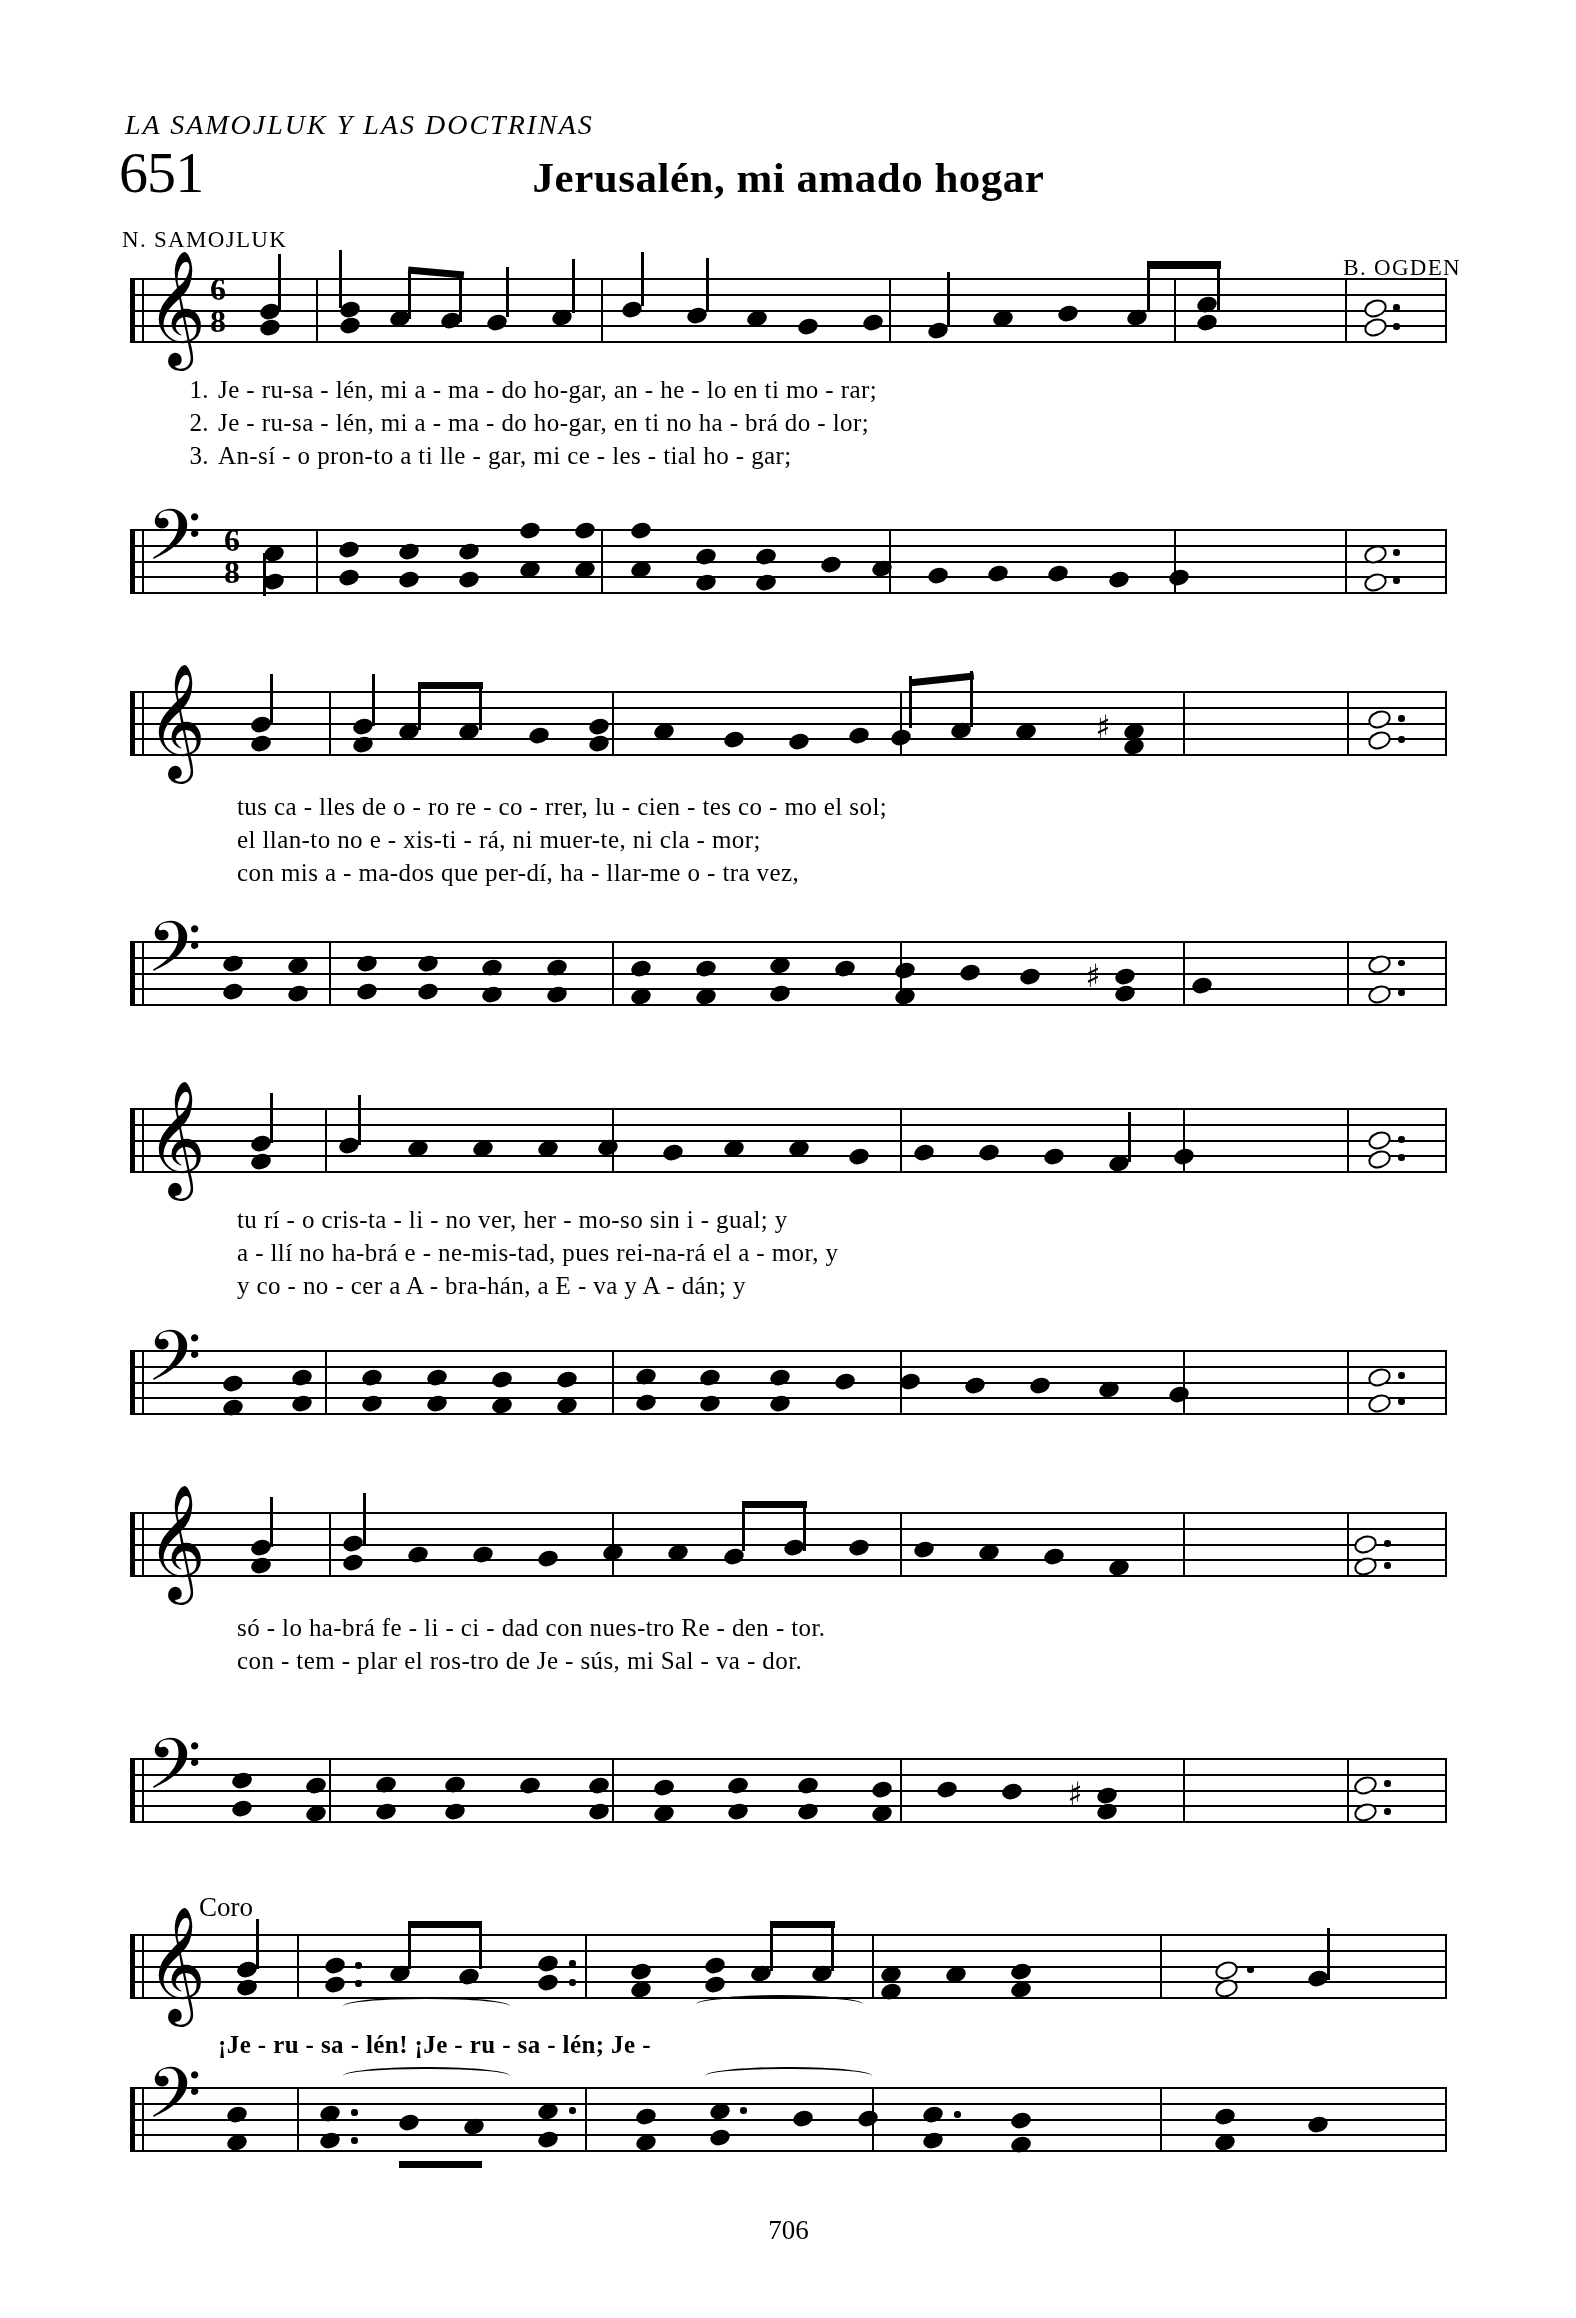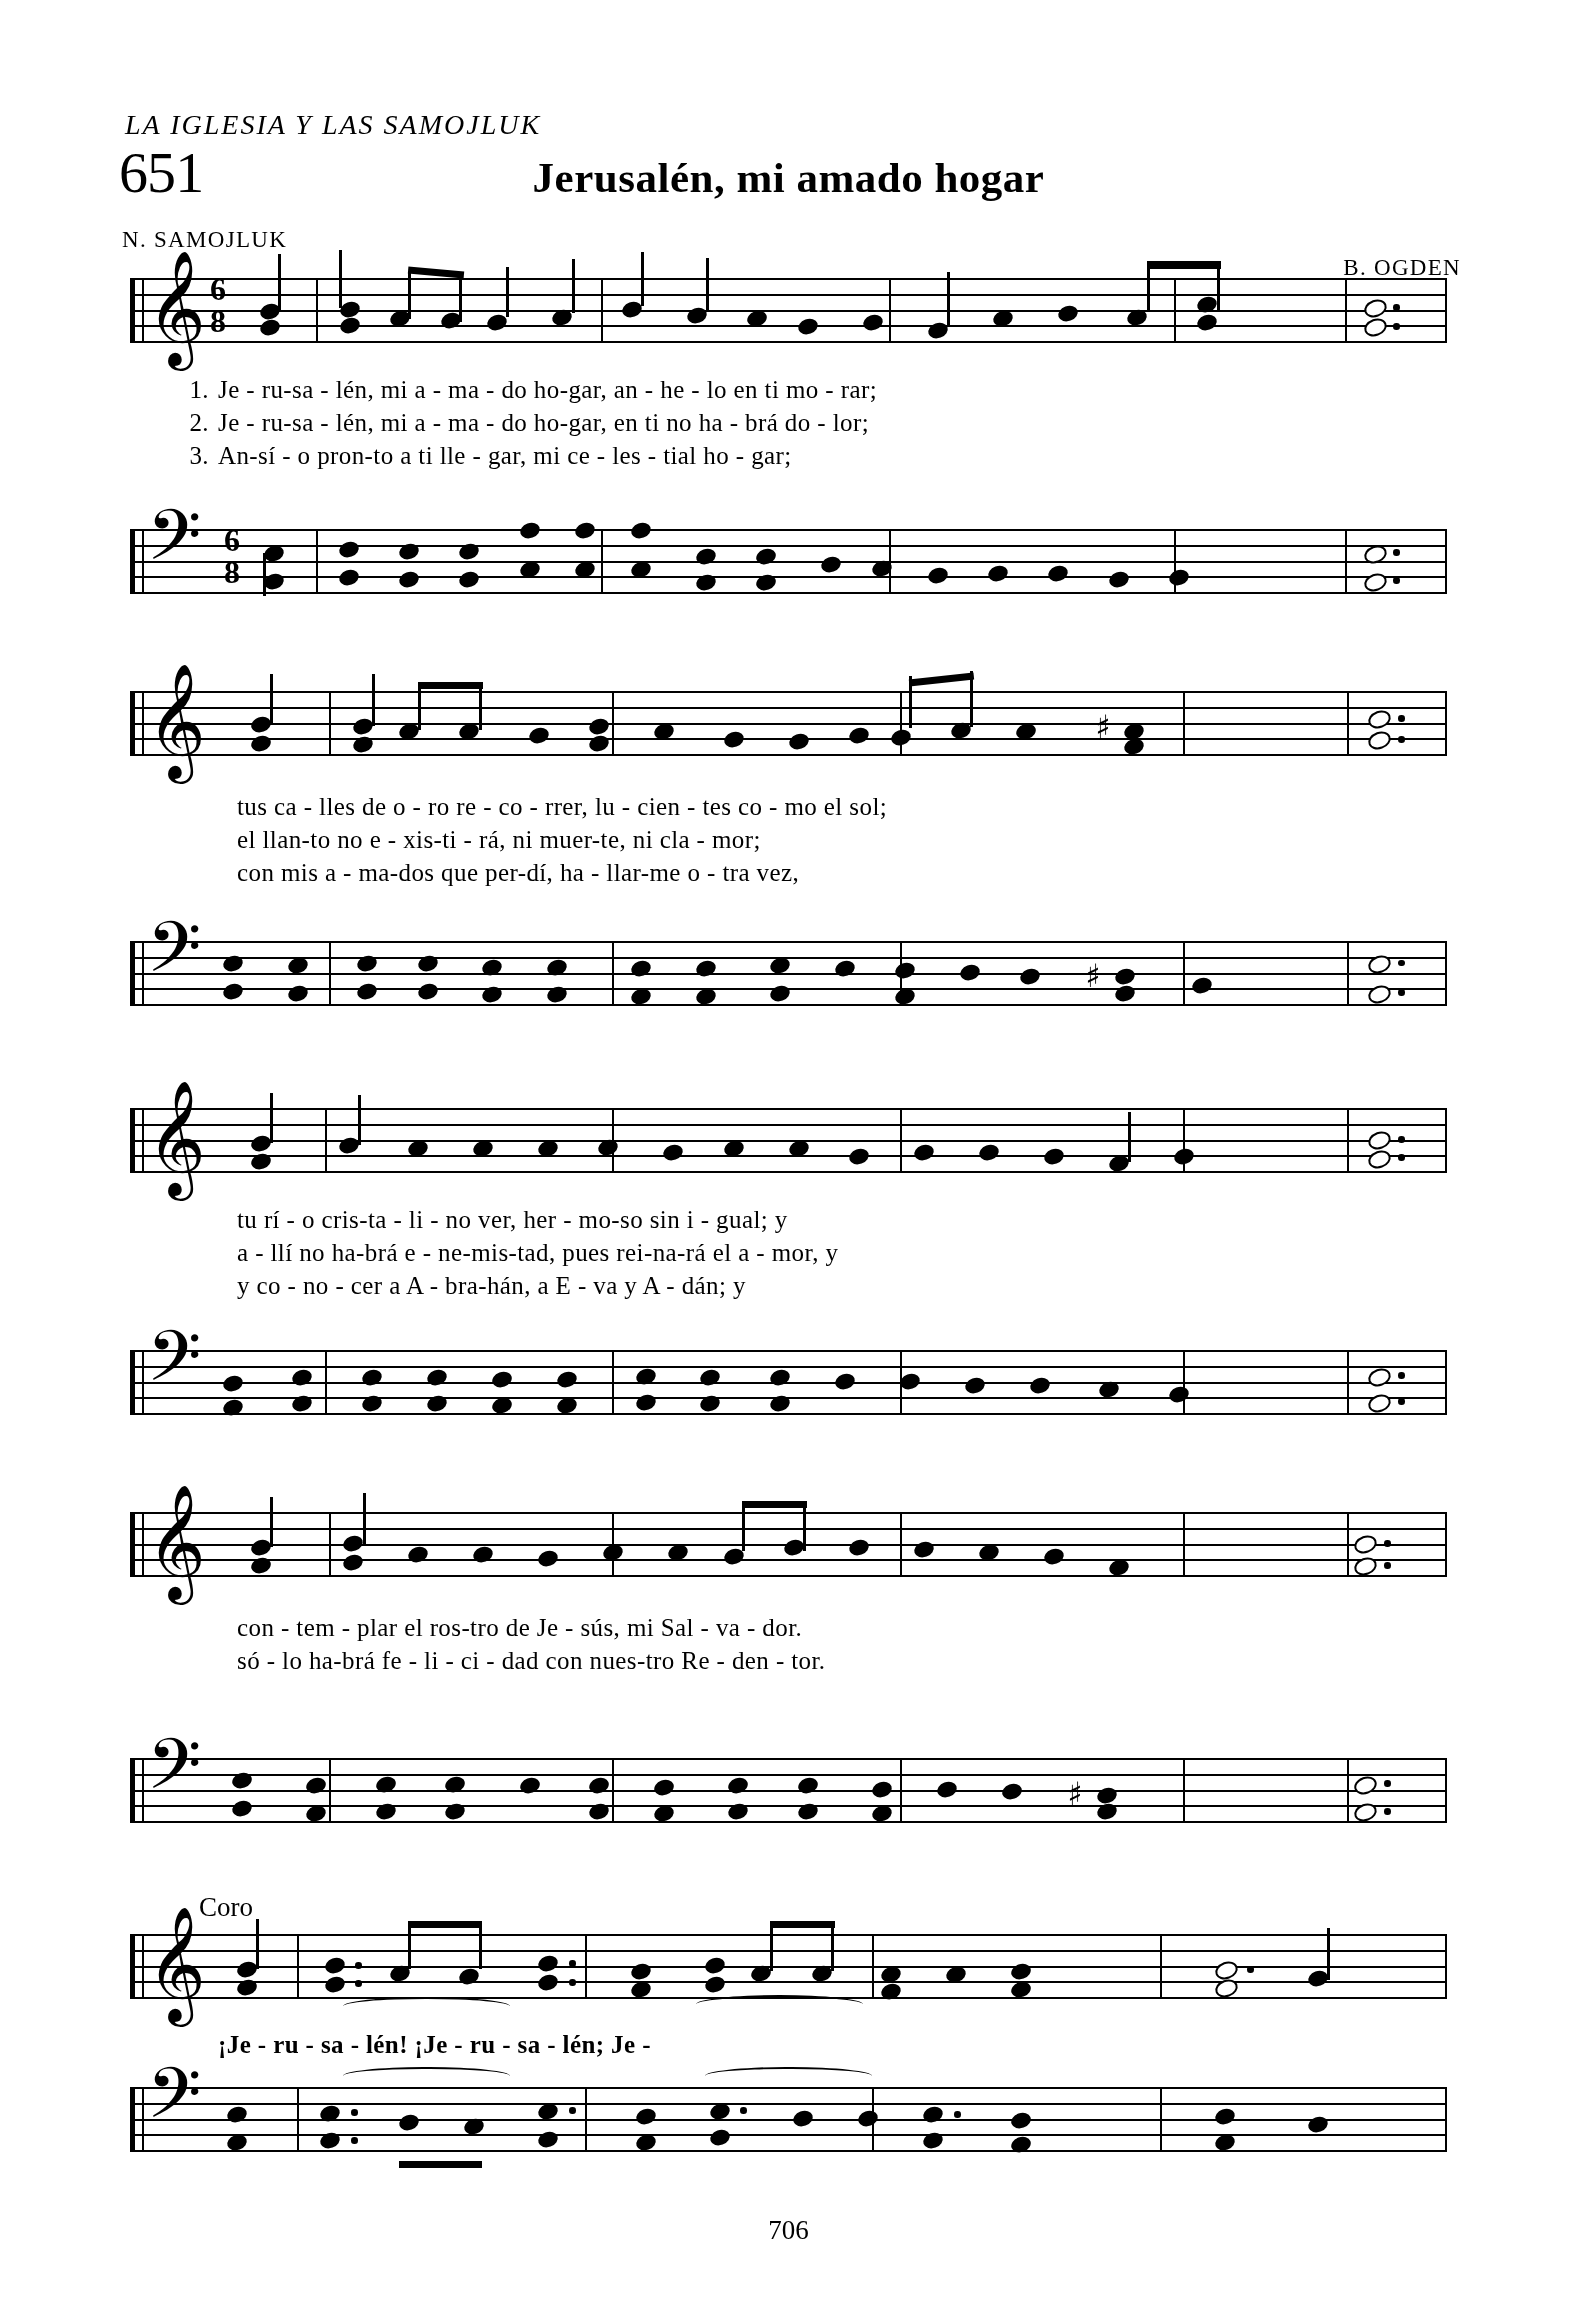--- a/index.html
+++ b/index.html
@@ -195,21 +195,21 @@
     text-align: center;
     font-size: 27px;
     font-family: "Liberation Serif", serif;
   }
 </style>
 </head>
 <body>
 
 <div class="page">
 
-  <div class="section-label">LA IGLESIA Y LAS SAMOJLUK</div>
+  <div class="section-label">LA SAMOJLUK Y LAS DOCTRINAS</div>
   <div class="hymn-number">651</div>
   <div class="hymn-title">Jerusalén, mi amado hogar</div>
   <div class="author-left">N. SAMOJLUK</div>
   <div class="author-right">B. OGDEN</div>
 
   <div class="system" style="top:278px;height:83px;">
     <div class="staff" style="height:83px;">
       <div class="line" style="top:0px;"></div>
       <div class="line" style="top:16px;"></div>
       <div class="line" style="top:32px;"></div>
@@ -590,24 +590,24 @@
       <div class="notehead" style="left:979px;top:48px;"></div>
       <div class="notehead open" style="left:1224px;top:24px;"></div>
       <div class="notehead open" style="left:1224px;top:46px;"></div>
       <div class="dot" style="left:1254px;top:28px;"></div>
       <div class="dot" style="left:1254px;top:50px;"></div>
     </div>
   </div>
 
   <div class="lyrics" style="top:1614px;">
     <div class="lyric-line">
+      <span class="lyric-text indent">só - lo ha-brá fe - li - ci - dad   con   nues-tro   Re - den - tor.</span>
+    </div>
+    <div class="lyric-line">
       <span class="lyric-text indent">con - tem - plar el    ros-tro  de   Je - sús,   mi   Sal - va - dor.</span>
-    </div>
-    <div class="lyric-line">
-      <span class="lyric-text indent">só - lo ha-brá fe - li - ci - dad   con   nues-tro   Re - den - tor.</span>
     </div>
   </div>
 
   <div class="system" style="top:1758px;height:83px;">
     <div class="staff" style="height:83px;">
       <div class="line" style="top:0px;"></div>
       <div class="line" style="top:16px;"></div>
       <div class="line" style="top:32px;"></div>
       <div class="line" style="top:47px;"></div>
       <div class="line" style="top:63px;"></div>

